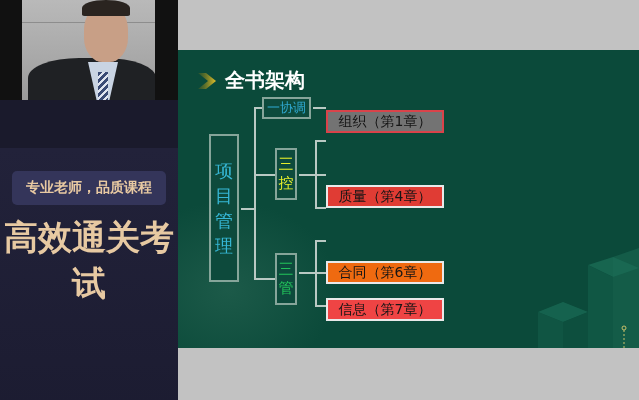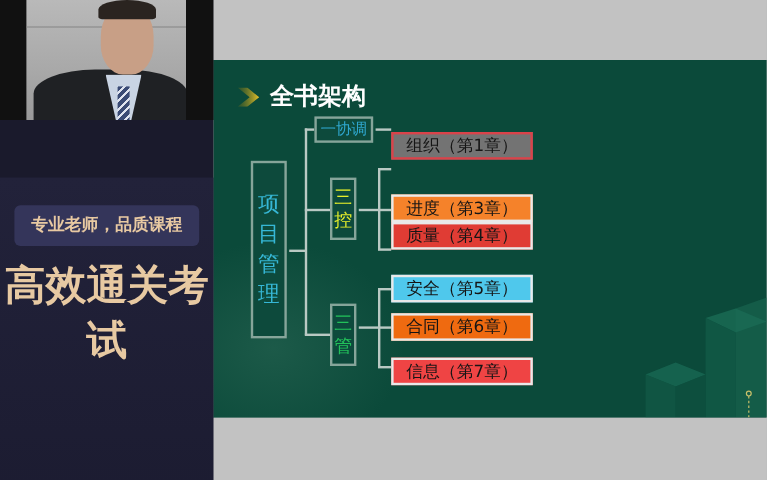--- a/index.html
+++ b/index.html
@@ -129,20 +129,18 @@
     <div class="box-mid box-ctrl">
       <span>三</span>
       <span>控</span>
     </div>
     <div class="box-mid box-mgmt">
       <span>三</span>
       <span>管</span>
     </div>
 
     <div class="chapter" style="top:60px;background:#737373;border-color:#d9434a;text-align:right;">组织（第1章）</div>
-    <div class="chapter" style="top:112px;background:#f5822a;">进度（第3章）</div>
     <div class="chapter" style="top:135px;background:#e03c34;">质量（第4章）</div>
-    <div class="chapter" style="top:179px;background:#4fc8ec;">安全（第5章）</div>
     <div class="chapter" style="top:211px;background:#ef6a10;">合同（第6章）</div>
     <div class="chapter" style="top:248px;background:#ef4444;">信息（第7章）</div>
   </div>
 
 </div>
 
 </body></html>

